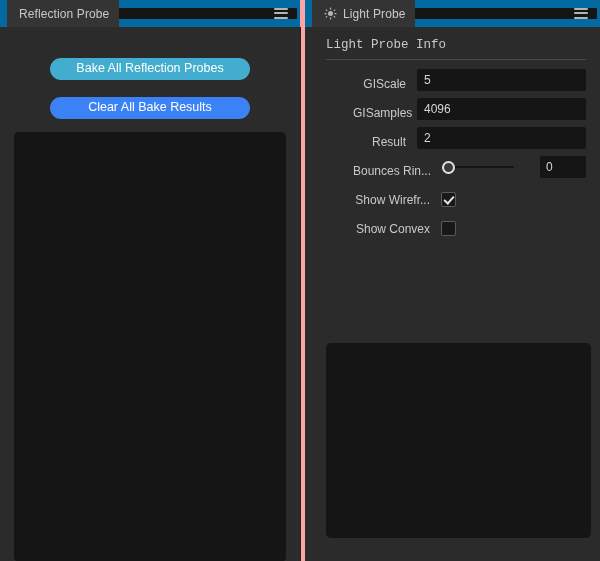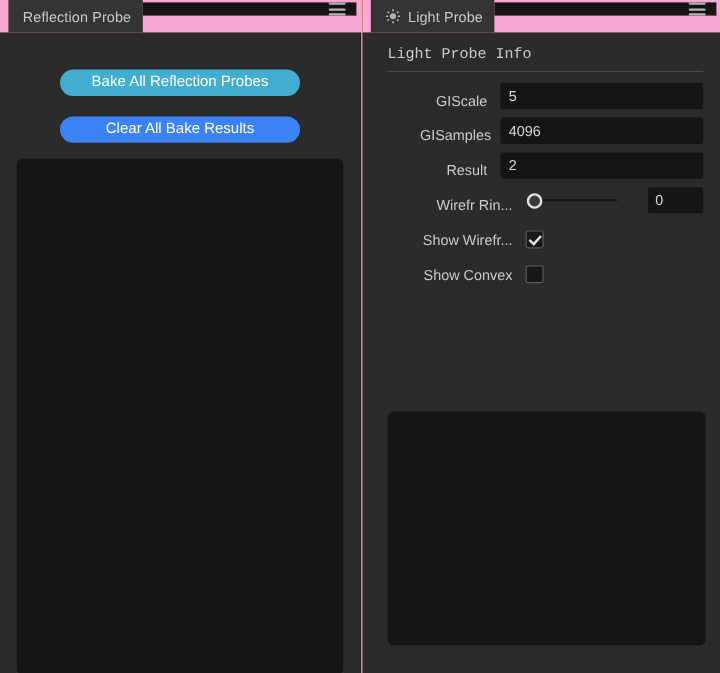--- a/index.html
+++ b/index.html
@@ -18,28 +18,28 @@
 
   
   .panel {
     position: relative;
     height: 561px;
     background: #2b2b2b;
     display: flex;
     flex-direction: column;
   }
   .panel-left  { width: 300px; }
-  .panel-right { width: 300px; border-left: 2px solid #fca5a5; }
+  .panel-right { width: 300px; border-left: 5px solid #fca5a5; }
 
   
   .tabbar {
     height: 27px;
-    background: #f9a8d4;
-    display: flex;
-    align-items: flex-start;
+    background: #0369a1;
+    display: flex;
+    align-items: center;
     flex: 0 0 auto;
     position: relative;
   }
   .tab {
     background: #343434;
     display: flex;
     align-items: center;
     padding: 0 10px 0 12px;
     gap: 6px;
     height: 27px;
@@ -315,21 +315,21 @@
         <span class="form-label">GISamples</span>
         <input class="field" type="text" value="4096" style="">
       </div>
 
       <div class="form-row">
         <span class="form-label">Result</span>
         <input class="field" type="text" value="2" style="">
       </div>
 
       <div class="form-row">
-        <span class="form-label">Wirefr Rin...</span>
+        <span class="form-label">Bounces Rin...</span>
         <div class="slider-wrap">
           <div class="slider-track"></div>
           <div class="slider-knob"></div>
         </div>
         <input class="slider-value" type="text" value="0" style="">
       </div>
 
 
       <div class="form-row">
         <span class="form-label">Show Wirefr...</span>

